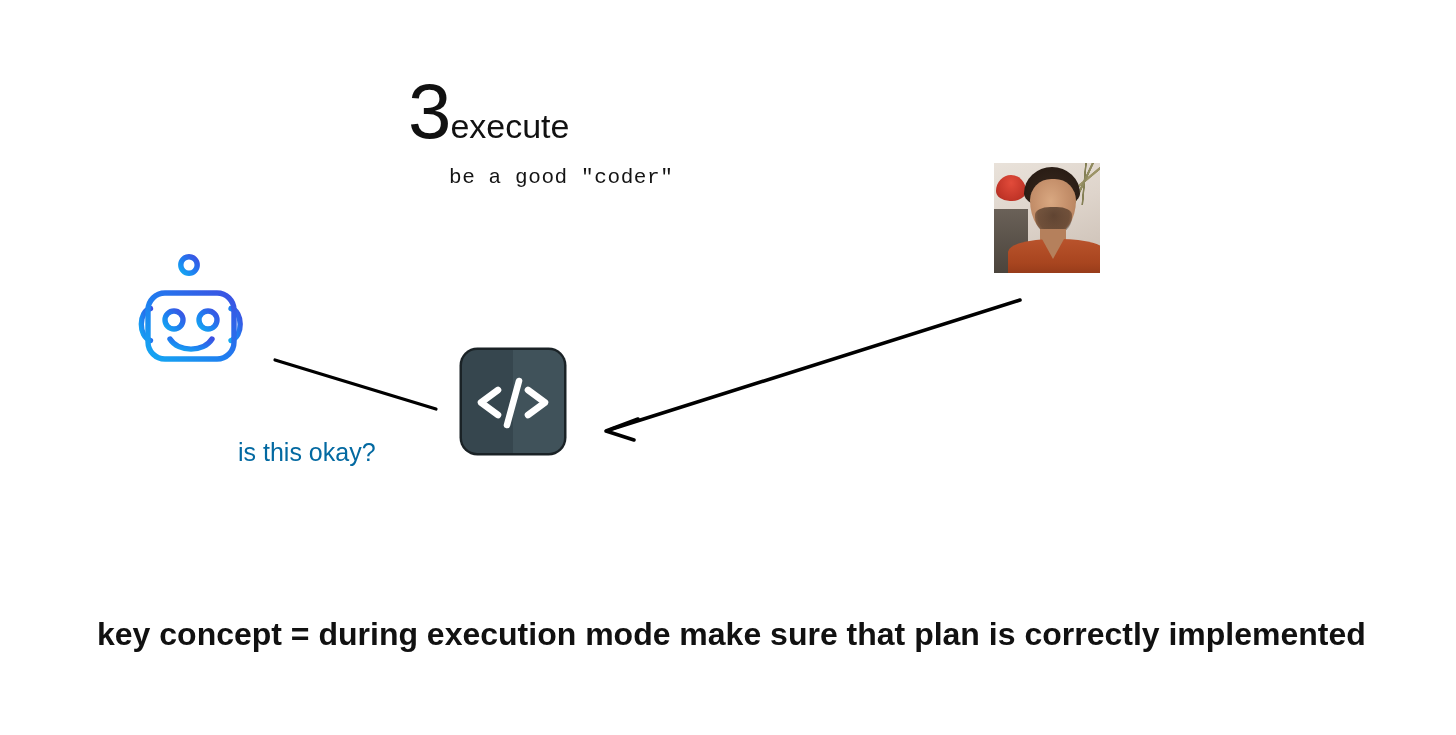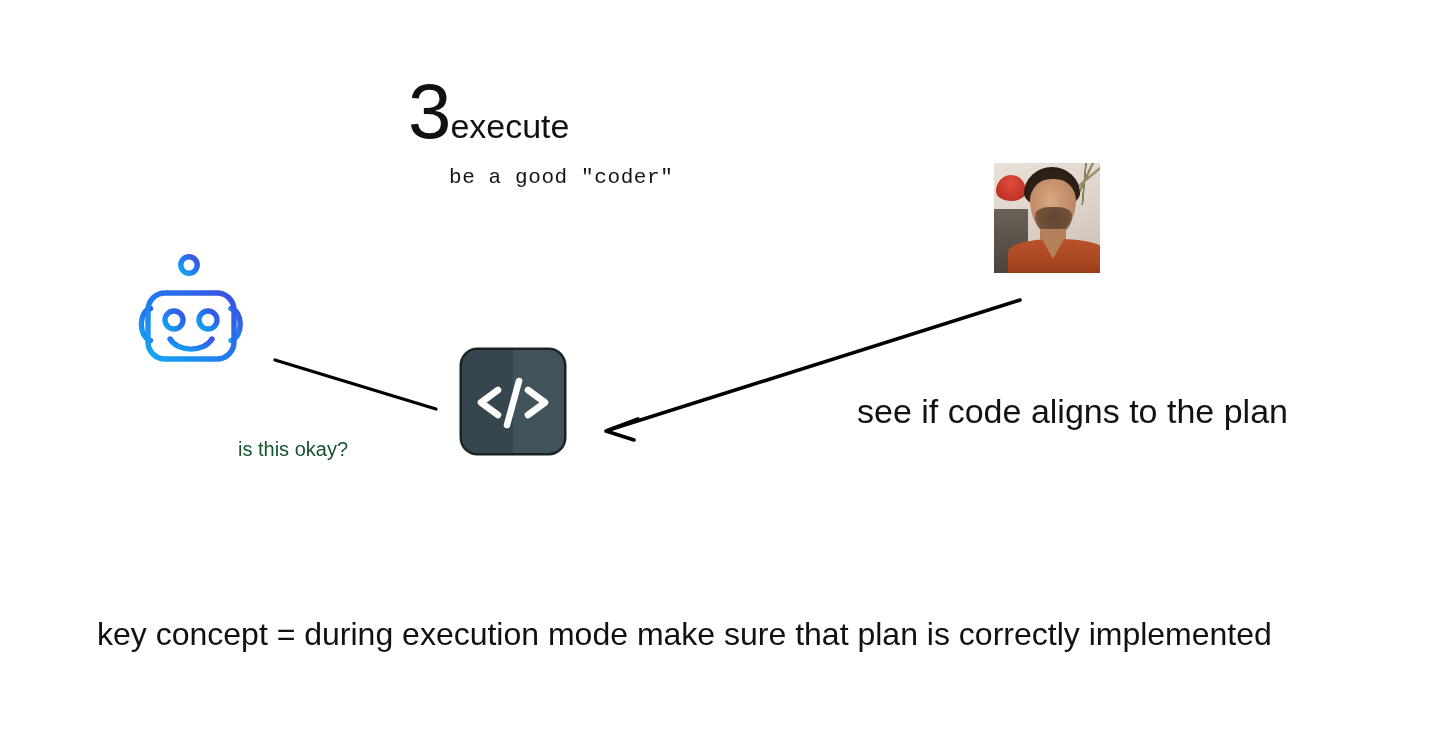--- a/index.html
+++ b/index.html
@@ -185,40 +185,40 @@
     width: 1456px;
     height: 735px;
     pointer-events: none;
   }
 
   
   .label-is-this-okay {
     position: absolute;
     left: 238px;
     top: 438px;
-    font-size: 20px;
-    font-weight: 400;
-    color: #14532d;
+    font-size: 25px;
+    font-weight: 400;
+    color: #0369a1;
     white-space: nowrap;
   }
   .label-aligns {
     position: absolute;
     left: 857px;
     top: 392px;
     font-size: 34px;
     font-weight: 400;
     color: #121212;
     white-space: nowrap;
   }
   .caption-key-concept {
     position: absolute;
     left: 97px;
     top: 616px;
     font-size: 32px;
-    font-weight: 400;
+    font-weight: 700;
     color: #111111;
     white-space: nowrap;
   }
 </style>
 </head>
 <body>
 
 <div class="canvas">
 
   <div class="step-heading">
@@ -288,16 +288,15 @@
     <div class="photo-vneck"></div>
   </div>
 
   <svg class="connectors" viewBox="0 0 1456 735" xmlns="http://www.w3.org/2000/svg">
     <line x1="275" y1="360" x2="436" y2="409" stroke="#000000" stroke-width="3.2" stroke-linecap="round"></line>
     <line x1="1020" y1="300" x2="612" y2="429" stroke="#000000" stroke-width="3.6" stroke-linecap="round"></line>
     <polyline points="638,419 606,431 634,440" fill="none" stroke="#000000" stroke-width="3.6" stroke-linecap="round" stroke-linejoin="round"></polyline>
   </svg>
 
   <div class="label-is-this-okay">is this okay?</div>
-  <div class="label-aligns">see if code aligns to the plan</div>
   <div class="caption-key-concept">key concept = during execution mode make sure that plan is correctly implemented</div>
 
 </div>
 
 </body></html>

